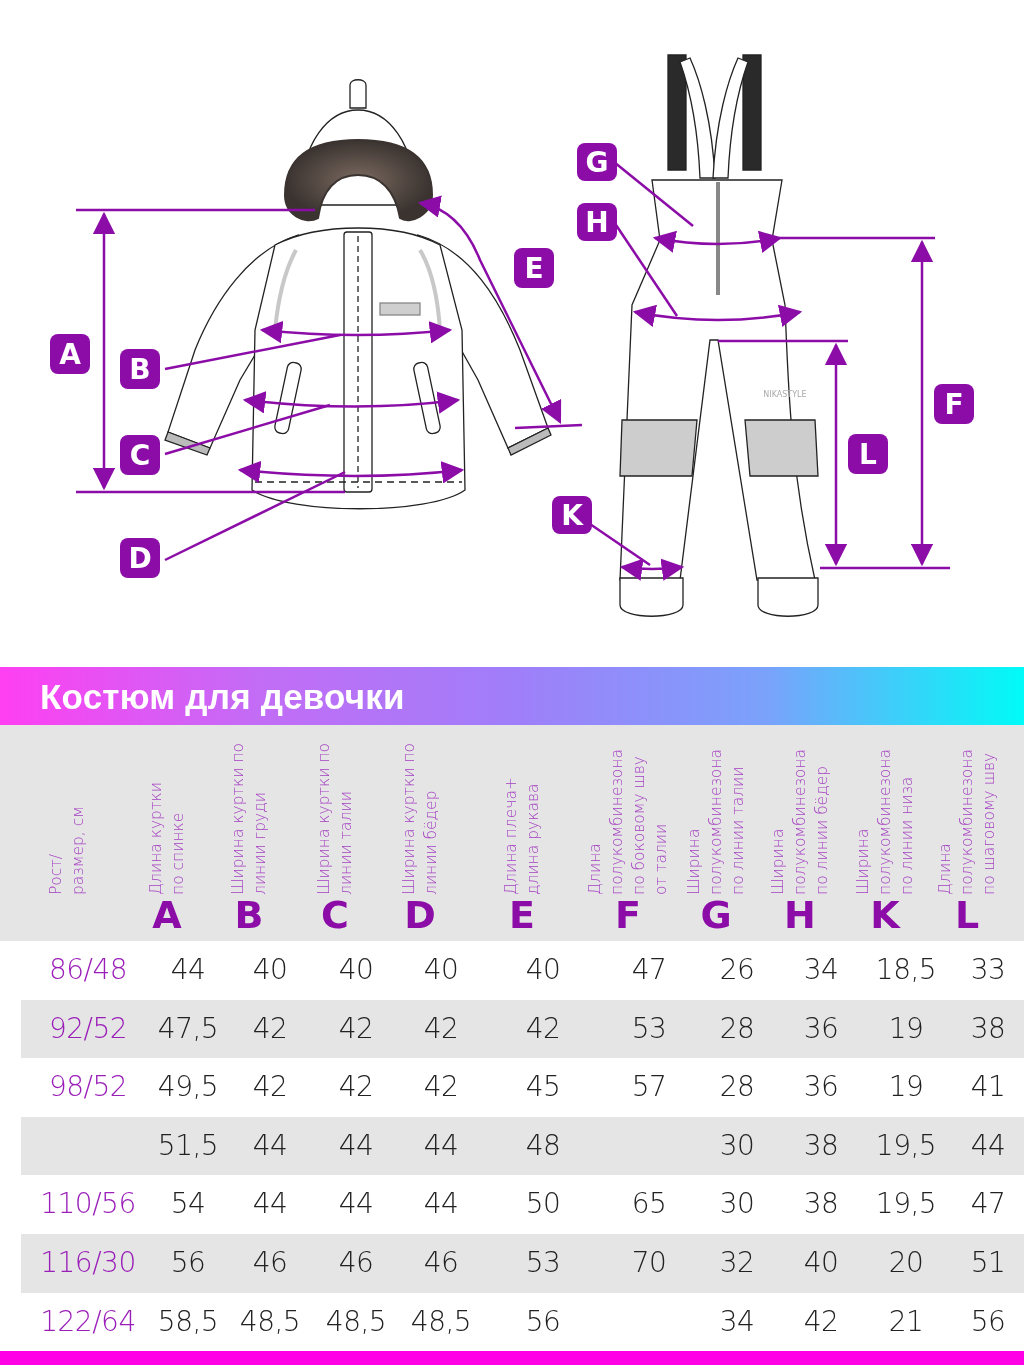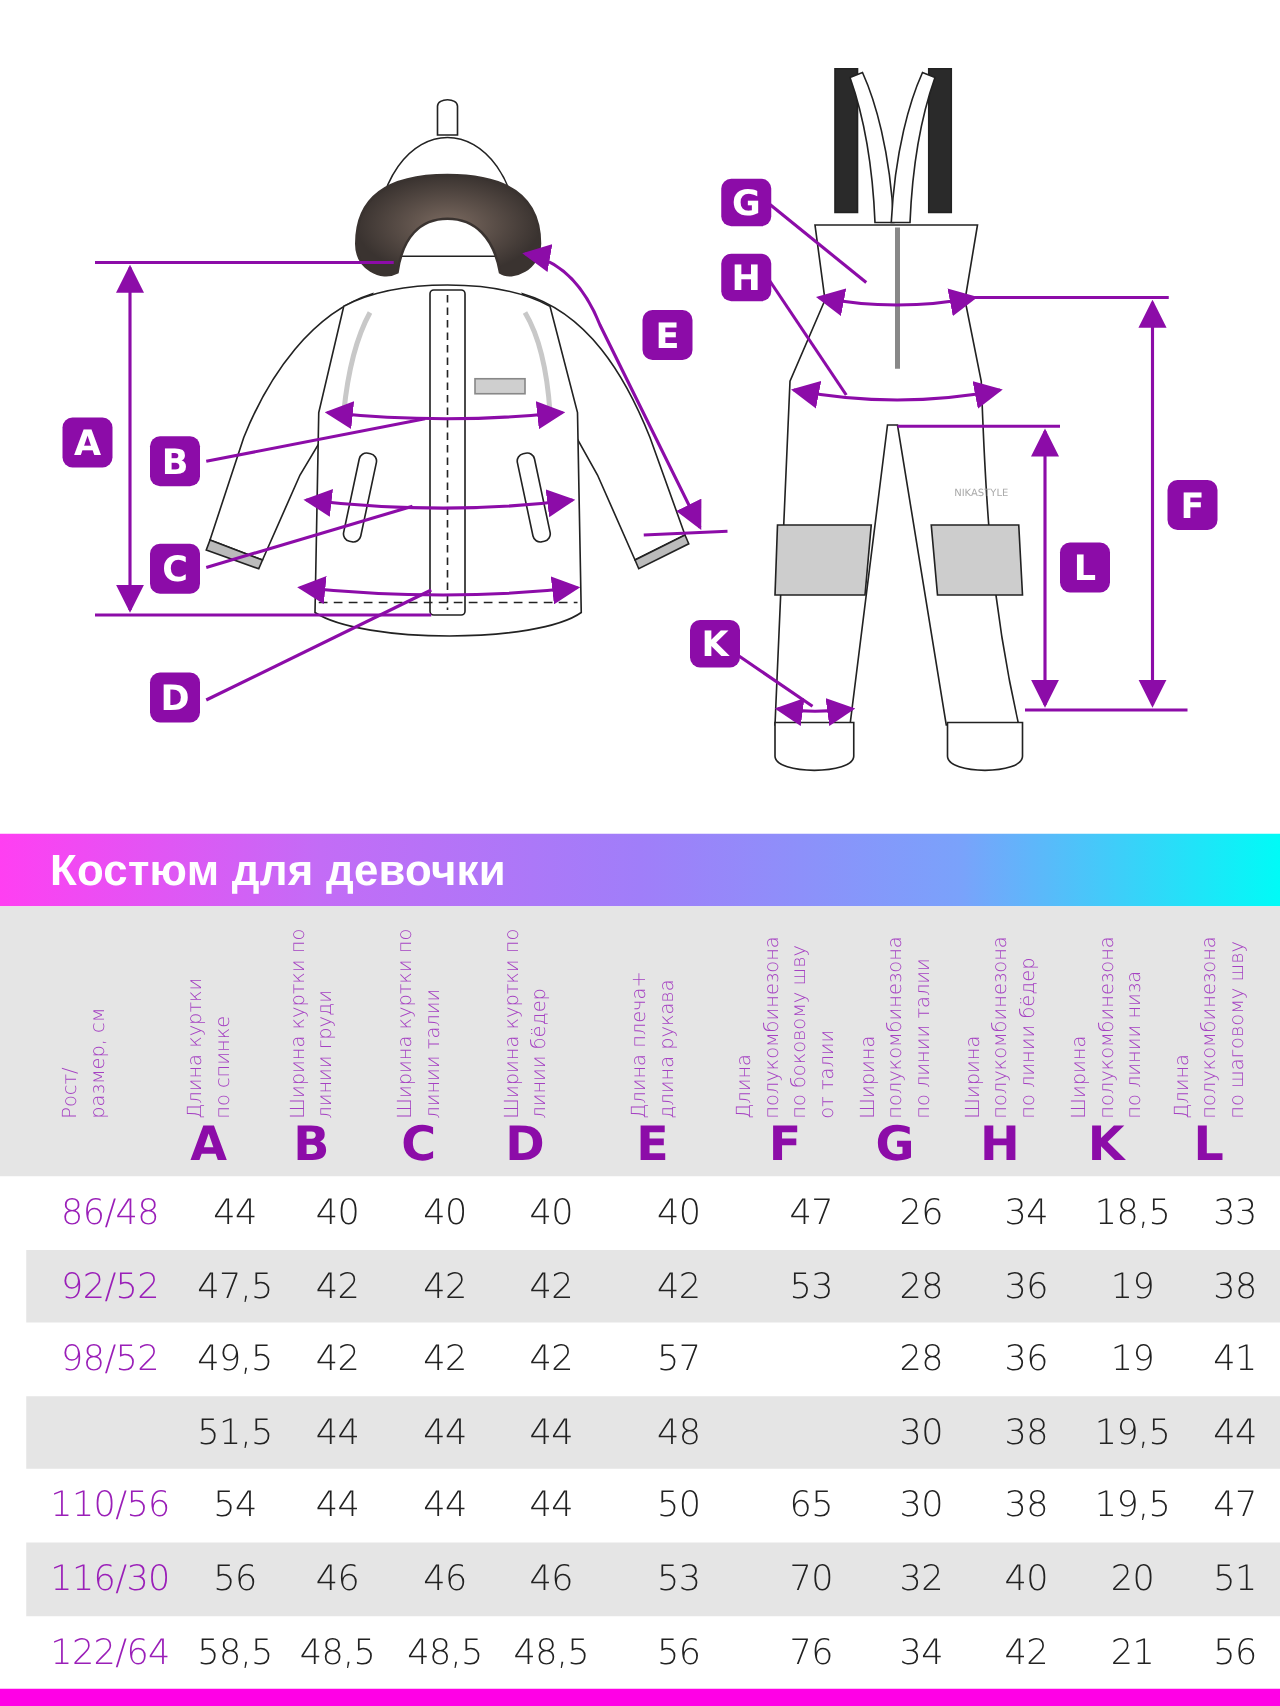--- a/index.html
+++ b/index.html
@@ -251,21 +251,22 @@
       <div class="cell" style="left: 760px; width: 80px;">36</div>
       <div class="cell" style="left: 845px; width: 80px;">19</div>
       <div class="cell" style="left: 932px; width: 70px;">38</div>
     </div>
     <div class="row">
       <div class="cell size" style="left: 12px; width: 110px;">98/52</div>
       <div class="cell" style="left: 127px; width: 80px;">49,5</div>
       <div class="cell" style="left: 209px; width: 80px;">42</div>
       <div class="cell" style="left: 295px; width: 80px;">42</div>
       <div class="cell" style="left: 380px; width: 80px;">42</div>
-      <div class="cell" style="left: 472px; width: 100px;">57</div>
+      <div class="cell" style="left: 472px; width: 100px;">45</div>
+      <div class="cell" style="left: 578px; width: 100px;">57</div>
       <div class="cell" style="left: 676px; width: 80px;">28</div>
       <div class="cell" style="left: 760px; width: 80px;">36</div>
       <div class="cell" style="left: 845px; width: 80px;">19</div>
       <div class="cell" style="left: 932px; width: 70px;">41</div>
     </div>
     <div class="row alt">
       <div class="cell" style="left: 127px; width: 80px;">51,5</div>
       <div class="cell" style="left: 209px; width: 80px;">44</div>
       <div class="cell" style="left: 295px; width: 80px;">44</div>
       <div class="cell" style="left: 380px; width: 80px;">44</div>
@@ -301,21 +302,20 @@
       <div class="cell" style="left: 845px; width: 80px;">20</div>
       <div class="cell" style="left: 932px; width: 70px;">51</div>
     </div>
     <div class="row">
       <div class="cell size" style="left: 12px; width: 110px;">122/64</div>
       <div class="cell" style="left: 127px; width: 80px;">58,5</div>
       <div class="cell" style="left: 209px; width: 80px;">48,5</div>
       <div class="cell" style="left: 295px; width: 80px;">48,5</div>
       <div class="cell" style="left: 380px; width: 80px;">48,5</div>
       <div class="cell" style="left: 472px; width: 100px;">56</div>
-      <div class="cell" style="left: 578px; width: 100px;">76</div>
       <div class="cell" style="left: 676px; width: 80px;">34</div>
       <div class="cell" style="left: 760px; width: 80px;">42</div>
       <div class="cell" style="left: 845px; width: 80px;">21</div>
       <div class="cell" style="left: 932px; width: 70px;">56</div>
     </div>
   </div>
 
 <div class="footer-bar"></div>
 
 </body></html>

